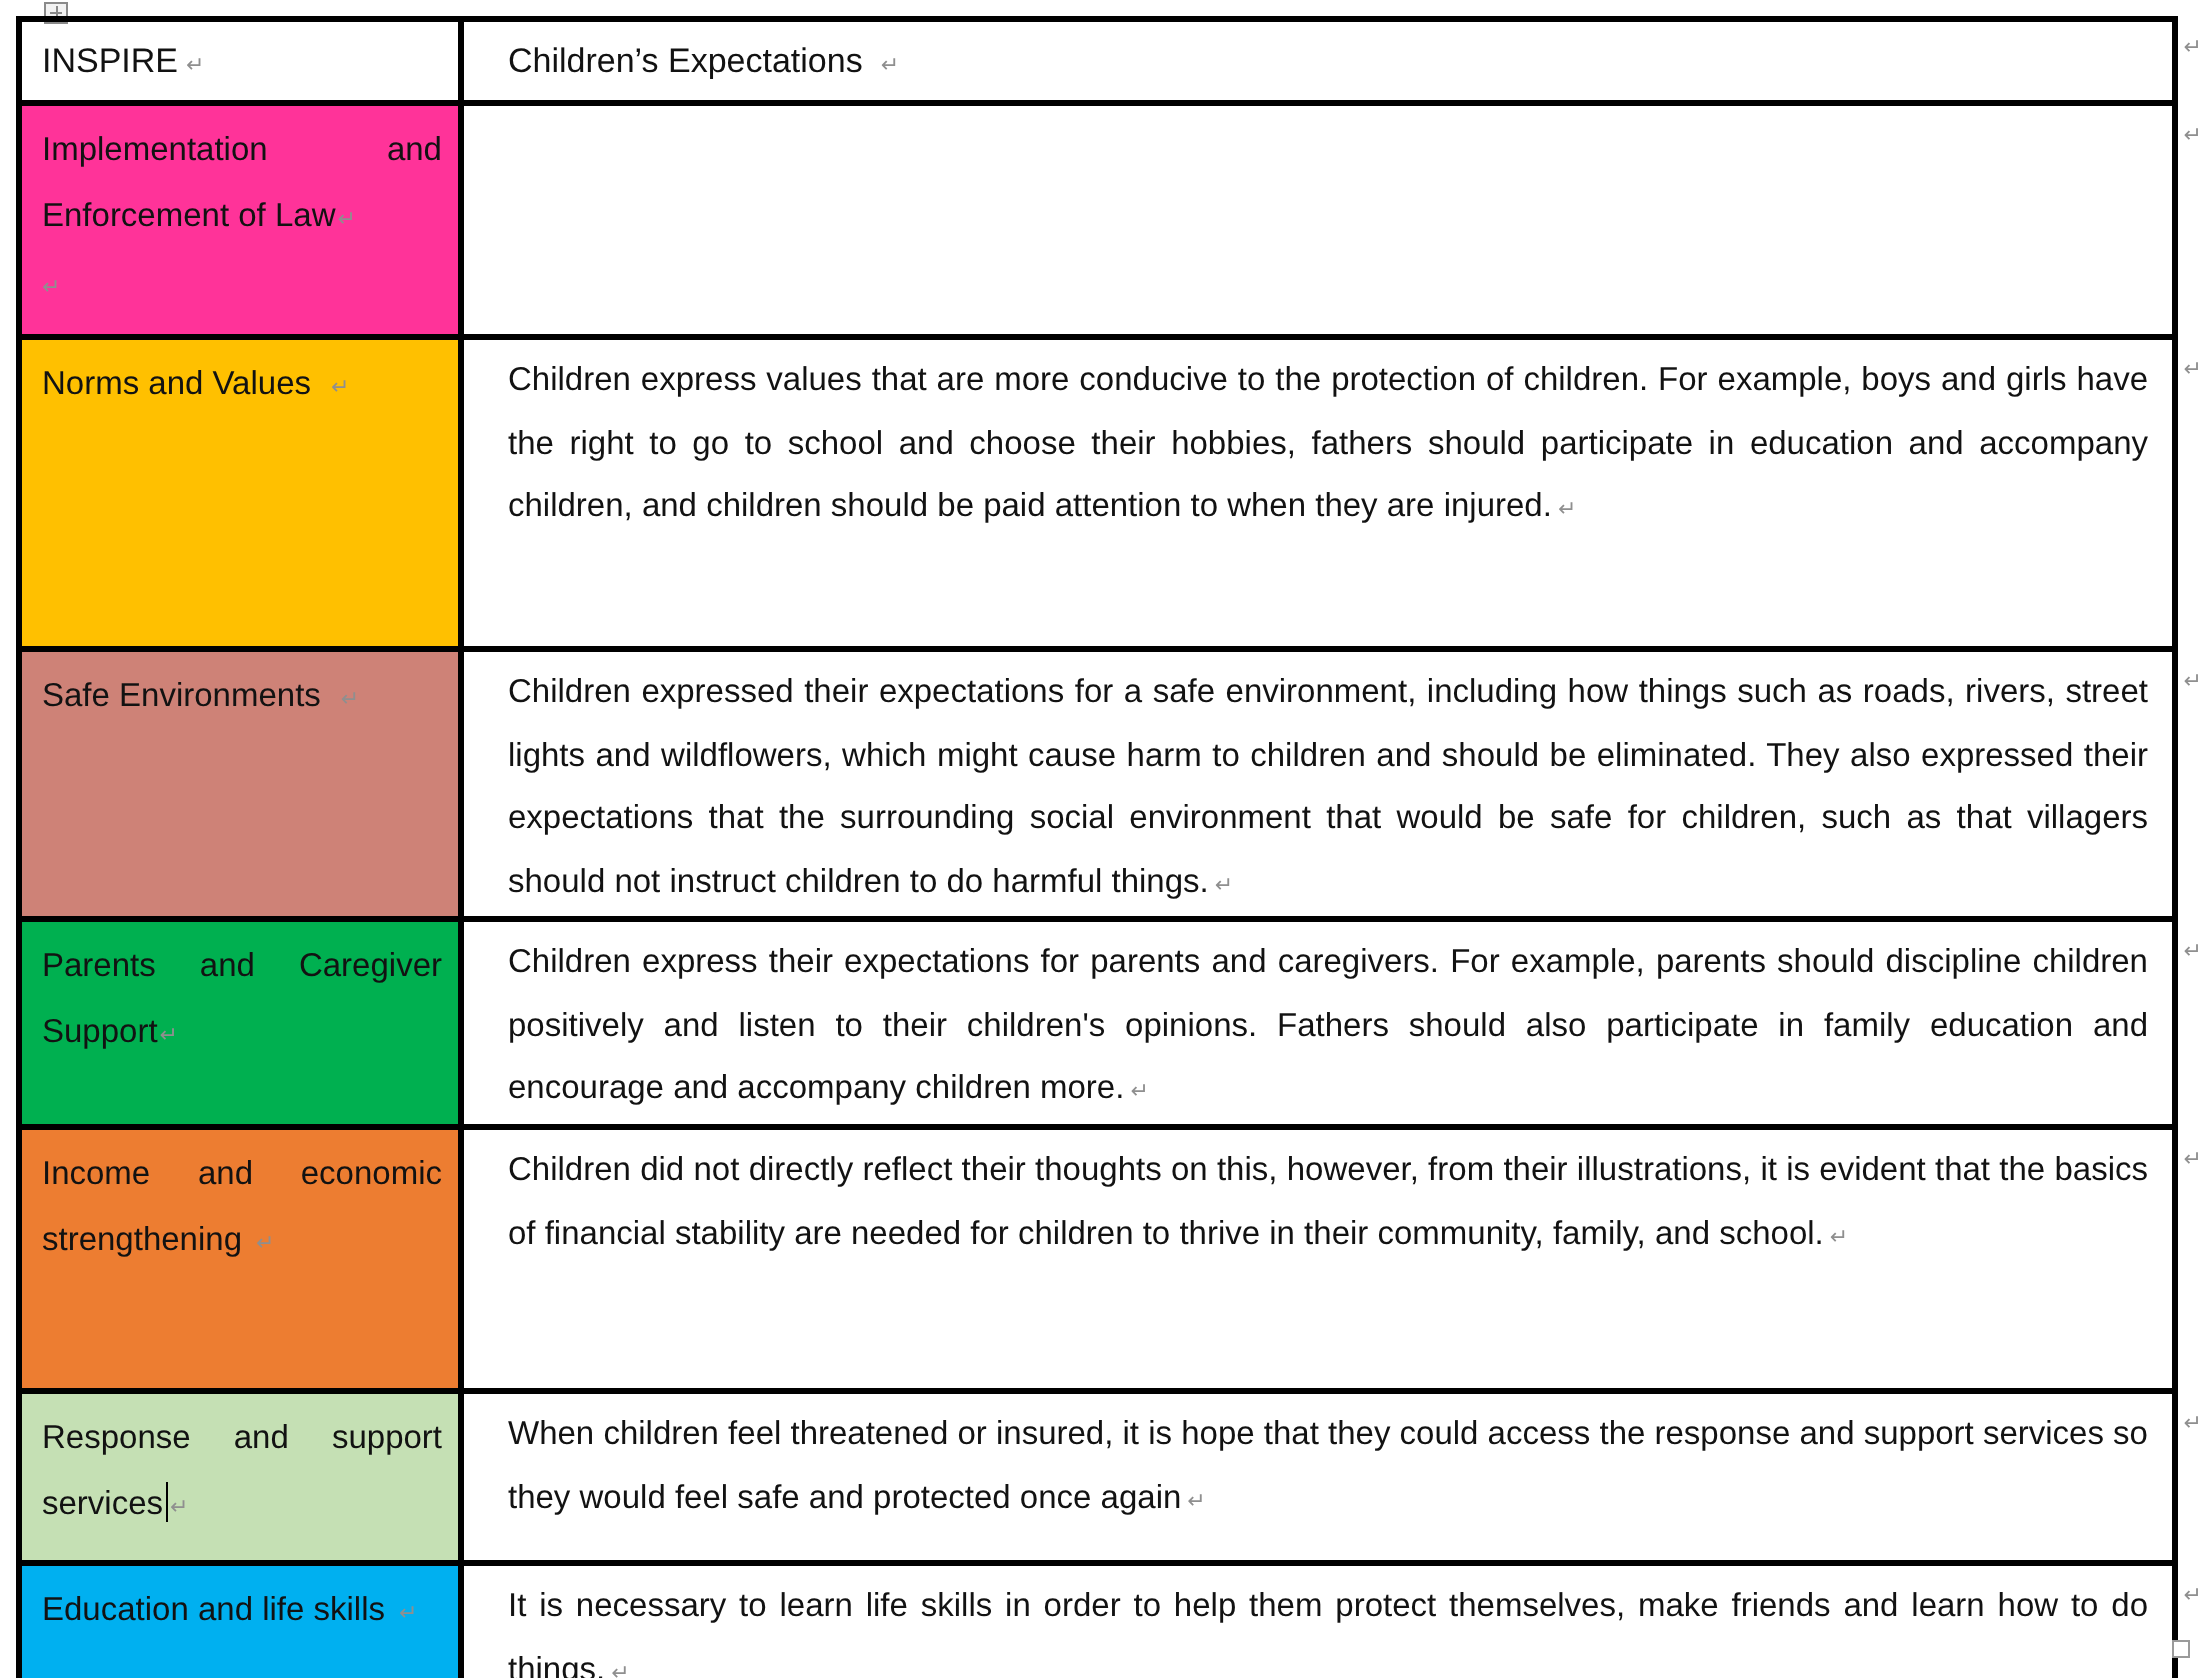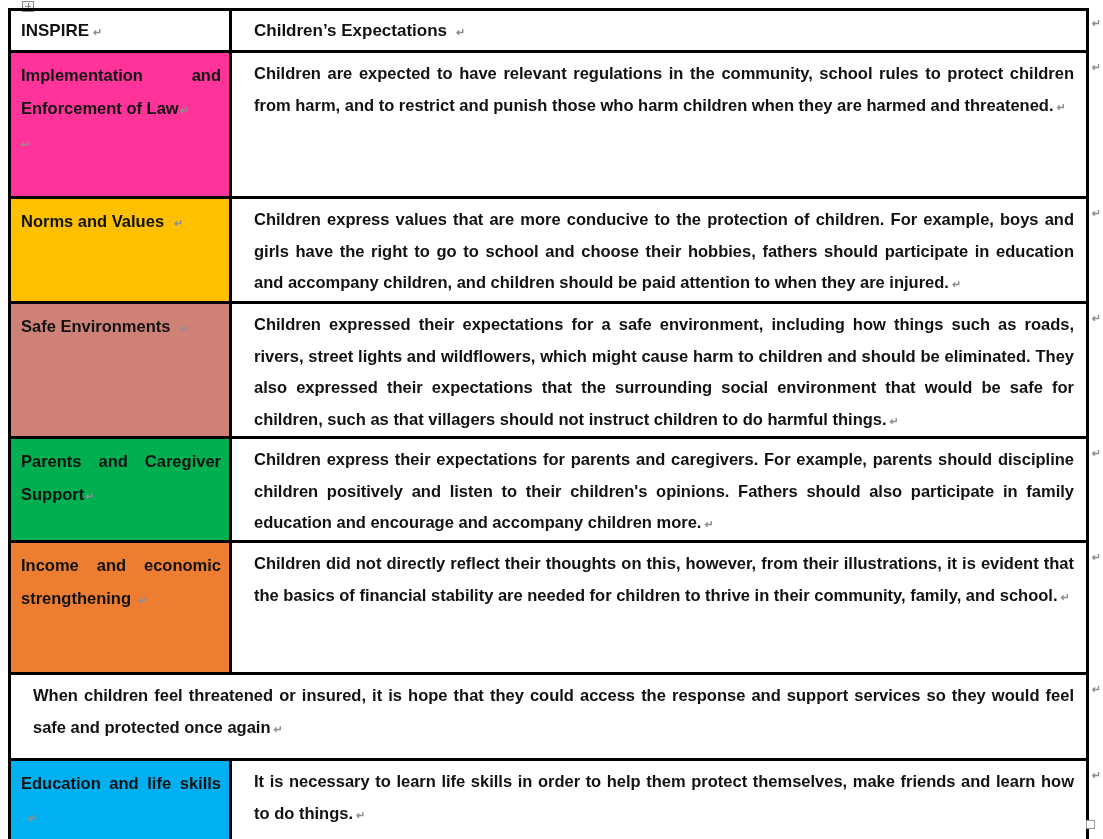--- a/index.html
+++ b/index.html
@@ -29,21 +29,21 @@
     position: absolute; left: 1086px; top: 820px;
     width: 9px; height: 9px;
     border: 1px solid #9a9a9a; background: #fff;
   }
 
   .tbl {
     position: absolute; left: 8px; top: 8px;
     width: 1081px;
     border: 3px solid #000;
   }
-  .row { position: relative; display: flex; border-bottom: 3px solid #000; font-weight: bold; }
+  .row { position: relative; display: flex; border-bottom: 3px solid #000; }
   .row:last-child { border-bottom: none; }
 
   .cell-l {
     width: 221px; min-width: 221px;
     border-right: 3px solid #000;
     padding: 6px 8px 0 10px;
     font-size: 16.5px; line-height: 32.5px;
     text-align: justify;
   }
   .cell-r {
@@ -82,30 +82,29 @@
   <div class="move-handle"></div>
 
   <div class="tbl">
 
     <div class="row hdr" style="height:42px">
       <div class="cell-l"><span>INSPIRE</span><span class="mark">↵</span></div>
       <div class="cell-r"><span>Children’s Expectations</span><span class="mark">↵</span></div>
       <span class="out-mark">↵</span>
     </div>
 
-    <div class="row" style="height:146px">
+    <div class="row" style="height:117px">
       <div class="cell-l" style="background: rgb(255, 51, 153);">
         <span>Implementation and Enforcement of Law</span><span class="mark" style="margin-left:1px">↵</span>
         <div class="mark-line"><span class="mark" style="margin-left:0">↵</span></div>
       </div>
-      <div class="cell-r"><span>Children are expected to have relevant regulations in the community, school rules to protect children from harm, and to restrict and punish those who harm children when they are harmed and threatened.</span><span class="mark">↵</span></div>
       <span class="out-mark">↵</span>
     </div>
 
-    <div class="row" style="height:105px">
+    <div class="row" style="height:156px">
       <div class="cell-l" style="background: rgb(255, 192, 0);">
         <span>Norms and Values</span><span class="mark" style="margin-left:10px">↵</span>
       </div>
       <div class="cell-r"><span>Children express values that are more conducive to the protection of children. For example, boys and girls have the right to go to school and choose their hobbies, fathers should participate in education and accompany children, and children should be paid attention to when they are injured.</span><span class="mark">↵</span></div>
       <span class="out-mark">↵</span>
     </div>
 
     <div class="row" style="height:135px">
       <div class="cell-l" style="background: rgb(206, 130, 119);">
         <span>Safe Environments</span><span class="mark" style="margin-left:10px">↵</span>
@@ -124,20 +123,23 @@
 
     <div class="row" style="height:132px">
       <div class="cell-l" style="background: rgb(237, 125, 49);">
         <span>Income and economic strengthening</span><span class="mark" style="margin-left:7px">↵</span>
       </div>
       <div class="cell-r"><span>Children did not directly reflect their thoughts on this, however, from their illustrations, it is evident that the basics of financial stability are needed for children to thrive in their community, family, and school.</span><span class="mark">↵</span></div>
       <span class="out-mark">↵</span>
     </div>
 
     <div class="row" style="height:86px">
+      <div class="cell-l" style="background: rgb(197, 224, 180);">
+        <span>Response and support services</span><span class="caret"></span><span class="mark" style="margin-left:1px">↵</span>
+      </div>
       <div class="cell-r"><span>When children feel threatened or insured, it is hope that they could access the response and support services so they would feel safe and protected once again</span><span class="mark">↵</span></div>
       <span class="out-mark">↵</span>
     </div>
 
     <div class="row" style="height:84px">
       <div class="cell-l" style="background: rgb(0, 176, 240);">
         <span>Education and life skills</span><span class="mark" style="margin-left:7px">↵</span>
       </div>
       <div class="cell-r"><span>It is necessary to learn life skills in order to help them protect themselves, make friends and learn how to do things.</span><span class="mark">↵</span></div>
       <span class="out-mark">↵</span>

